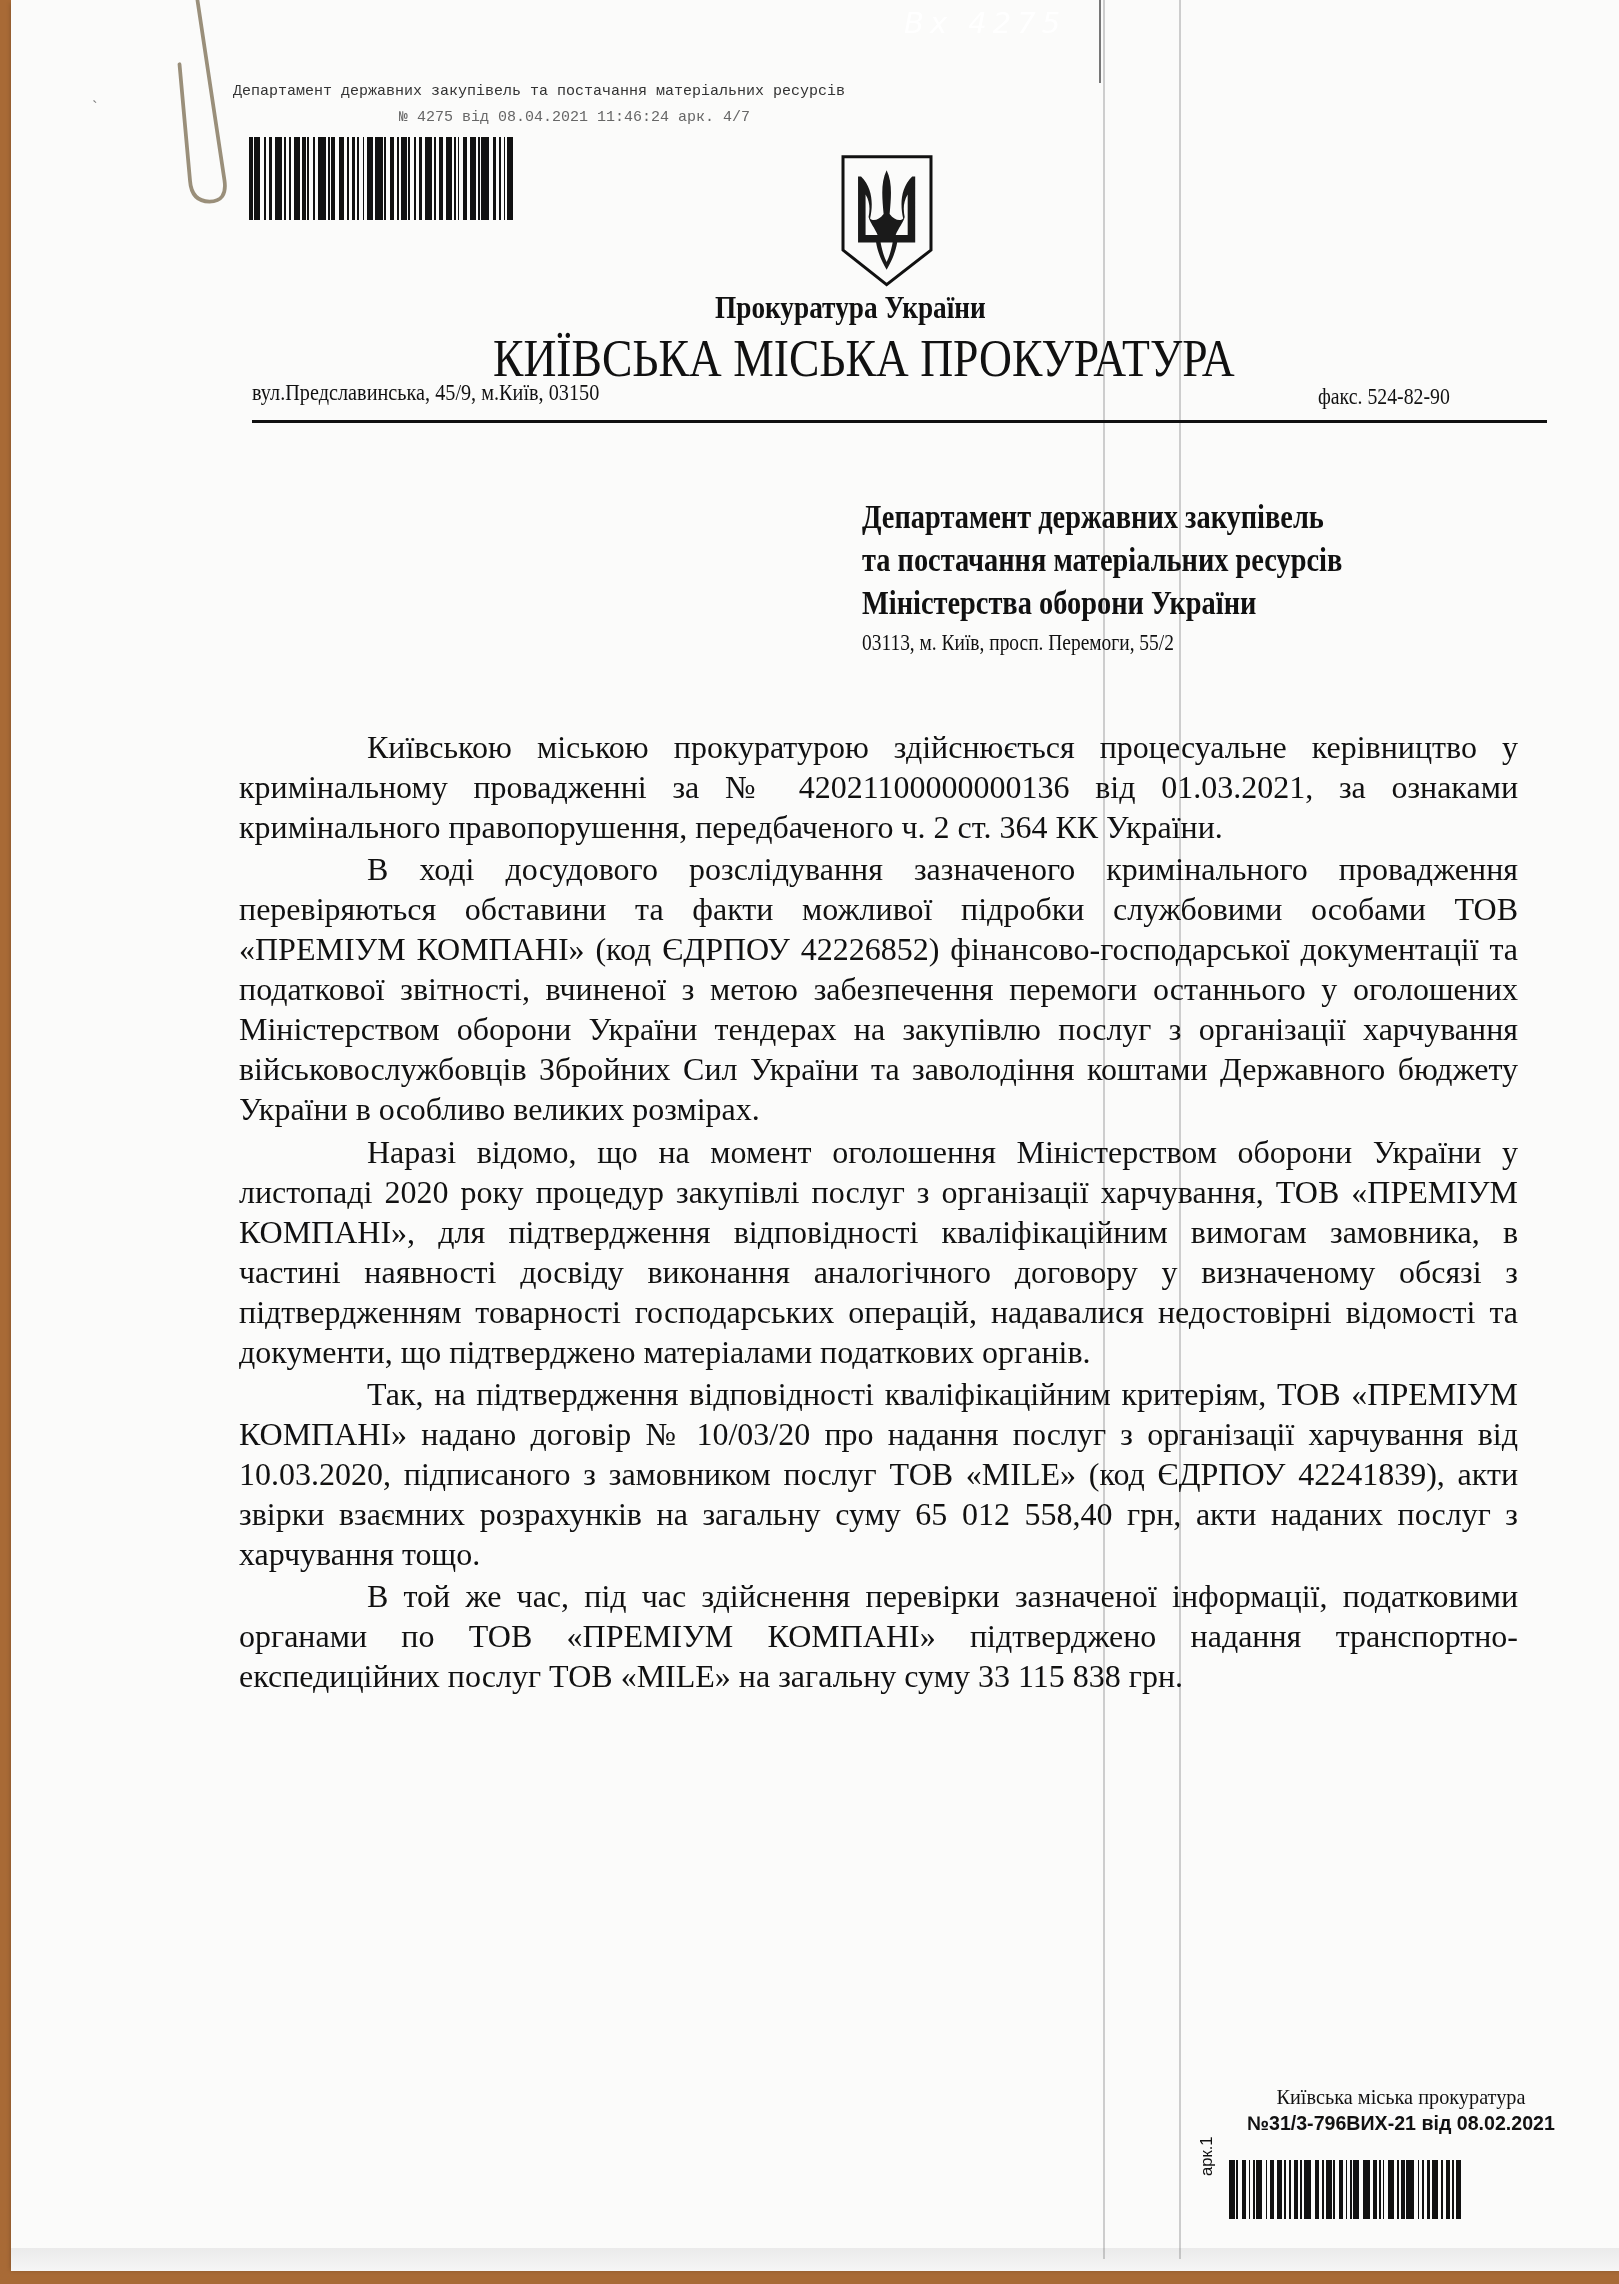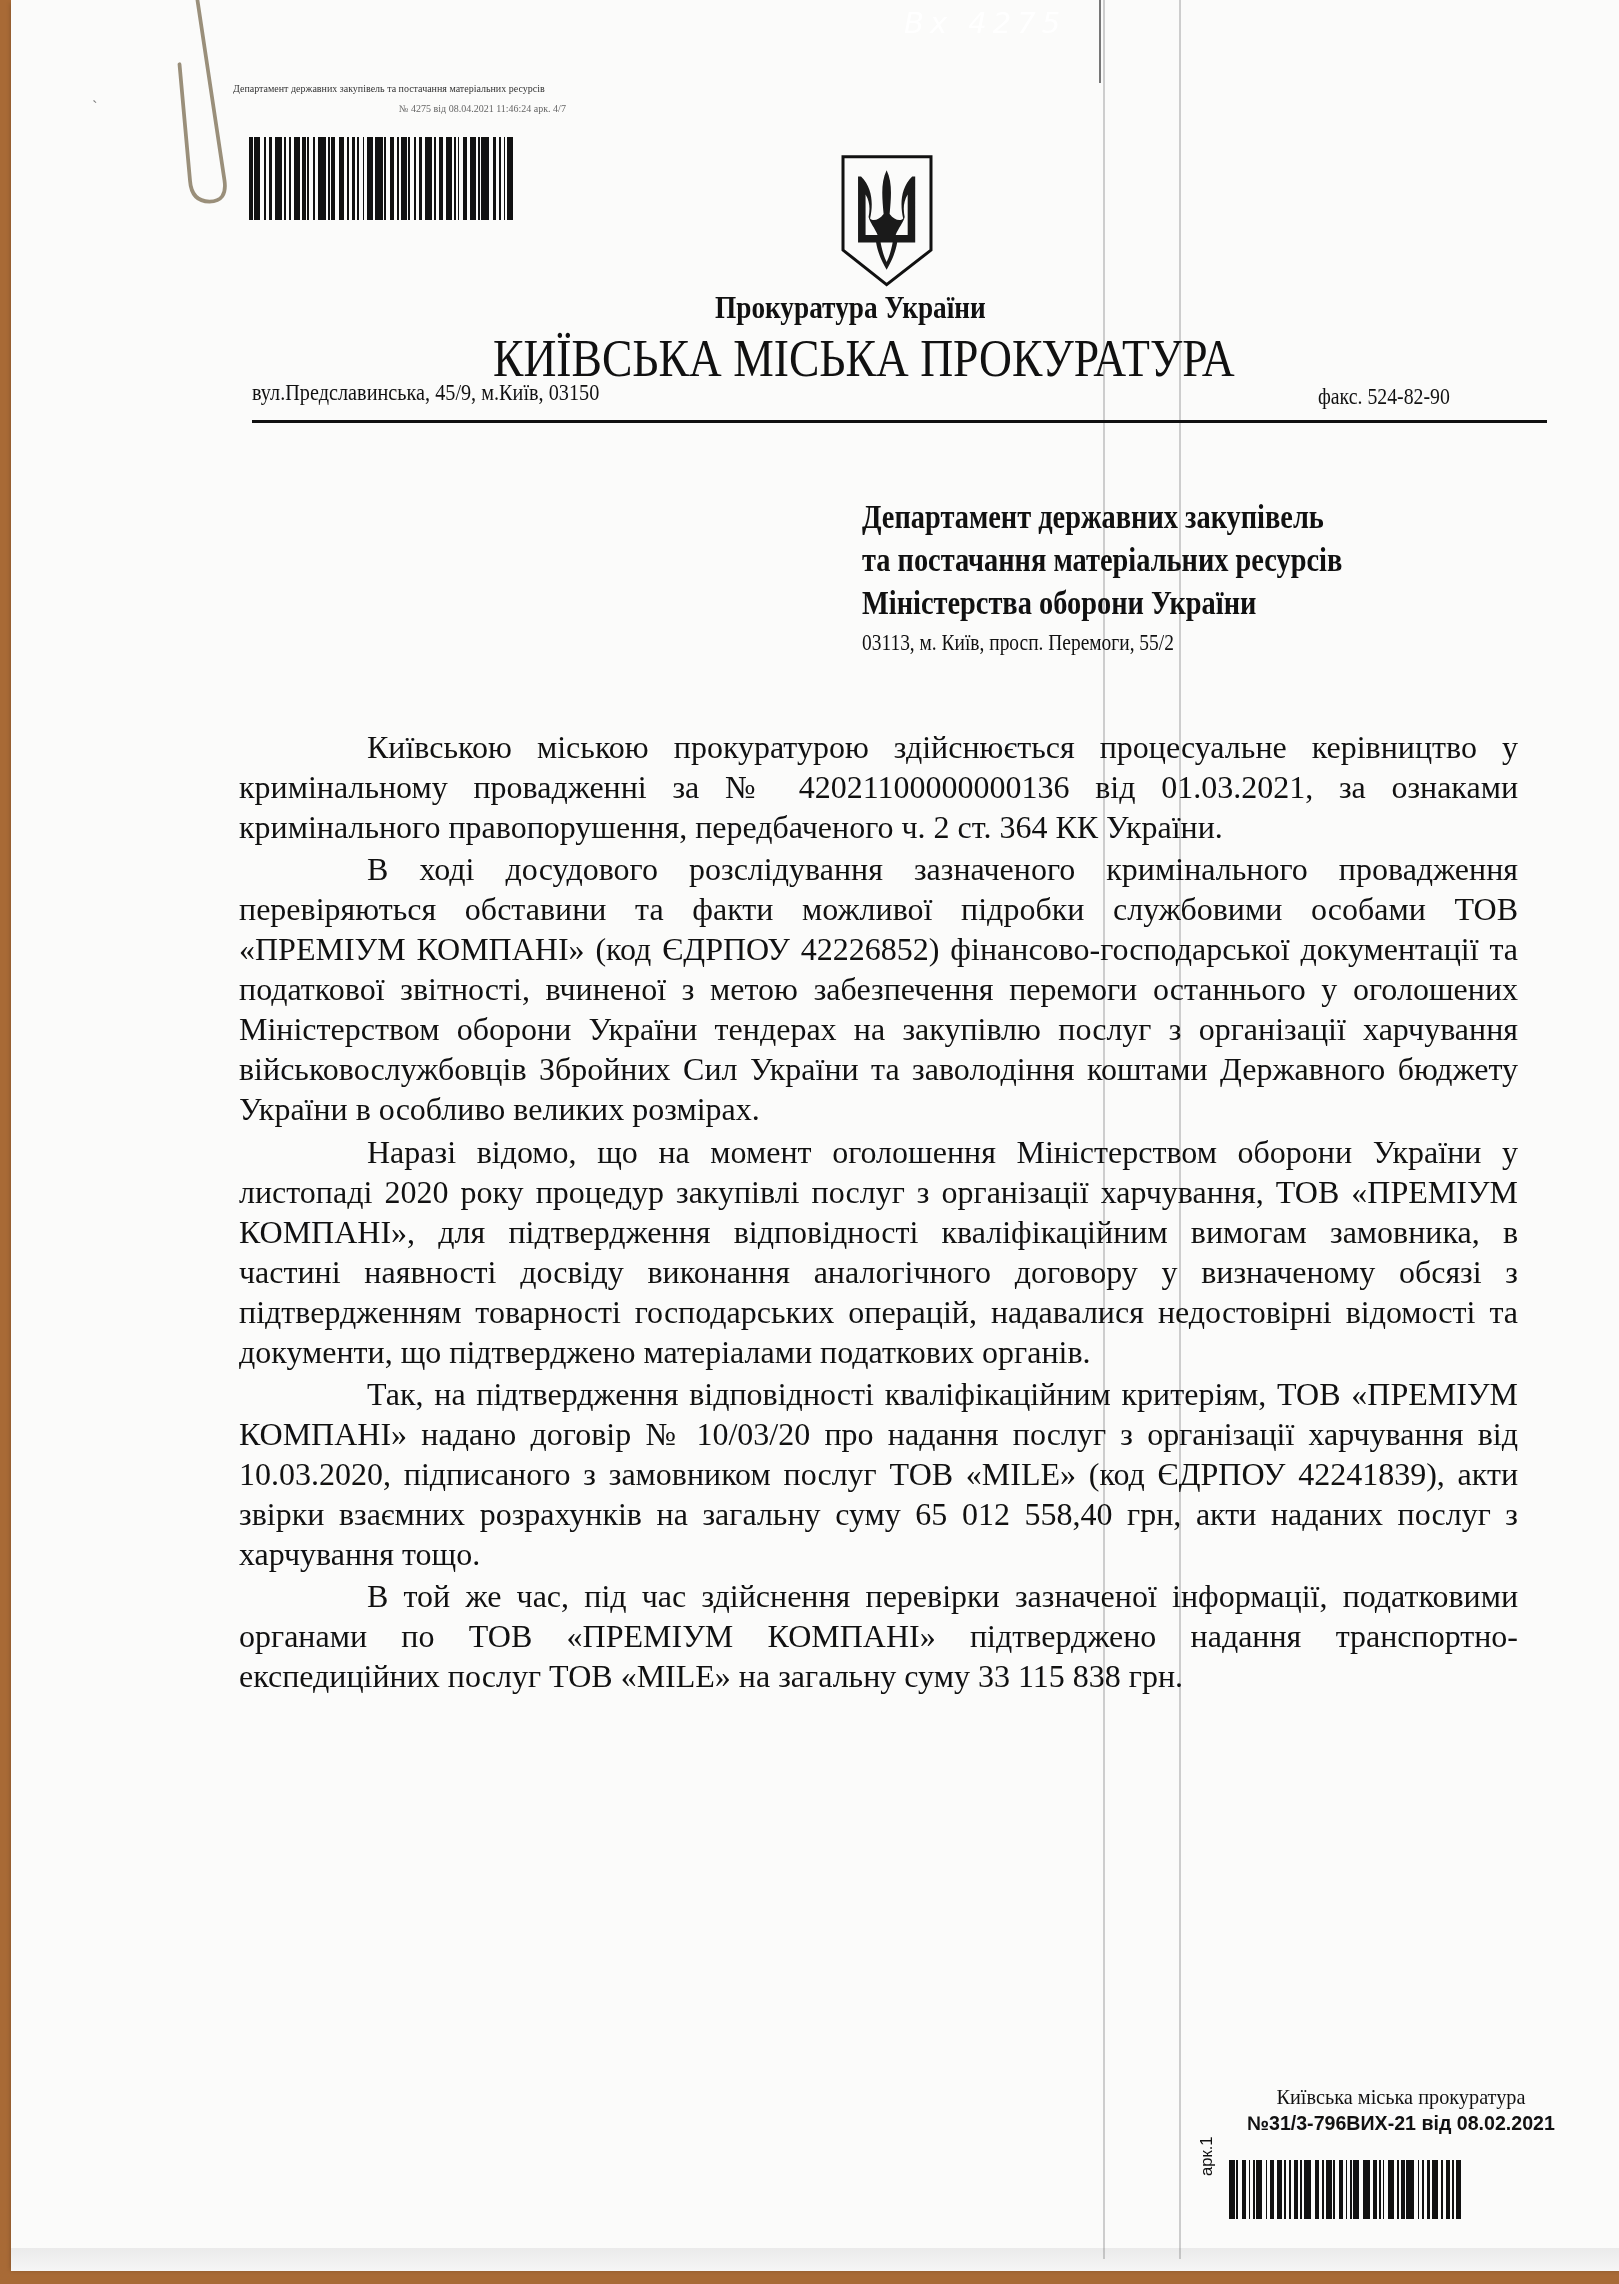--- a/index.html
+++ b/index.html
@@ -23,21 +23,21 @@
     }
     .handwritten {
       position: absolute; left: 904px; top: 6px;
       font-family: "DejaVu Sans", sans-serif; font-style: italic;
       font-size: 29px; color: #ffffff; letter-spacing: 6px;
     }
     .hand-bar { position: absolute; left: 1099px; top: 0; width: 2.3px; height: 83px; background: #777; }
     .paperclip { position: absolute; left: 151px; top: 0; width: 90px; height: 211px; }
     .stamp-top {
       position: absolute; left: 233px; top: 83px; width: 723px;
-      font-family: Liberation Serif, serif; font-size: 10px; color: #333;
+      font-family: Liberation Mono, monospace; font-size: 15px; color: #333;
     }
     .stamp-top .l1 { white-space: nowrap; }
     .stamp-top .l2 { white-space: nowrap; margin-left: 166px; margin-top: 9px; color: #666; }
     .barcode { position: absolute; display: flex; align-items: stretch; }
     .barcode span { display: block; background: #111; }
     .bc-top { left: 249px; top: 137px; height: 83px; }
     .bc-bottom { left: 1229px; top: 2160px; height: 59px; }
     .crest { position: absolute; left: 840px; top: 152px; width: 94px; height: 136px; }
     .org-small {
       position: absolute; left: 715px; top: 290px; font-size: 31px; font-weight: bold;

